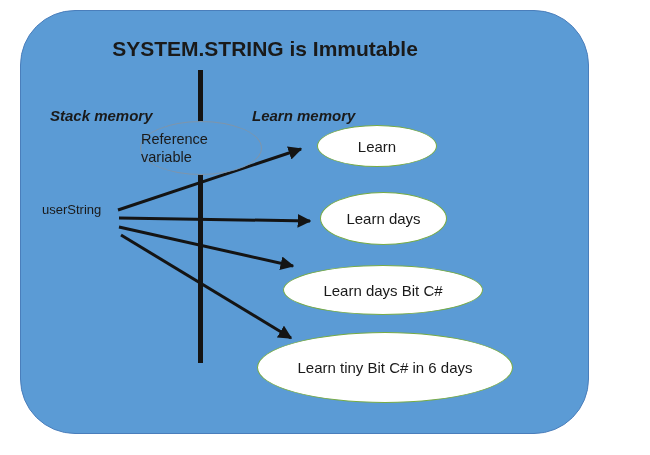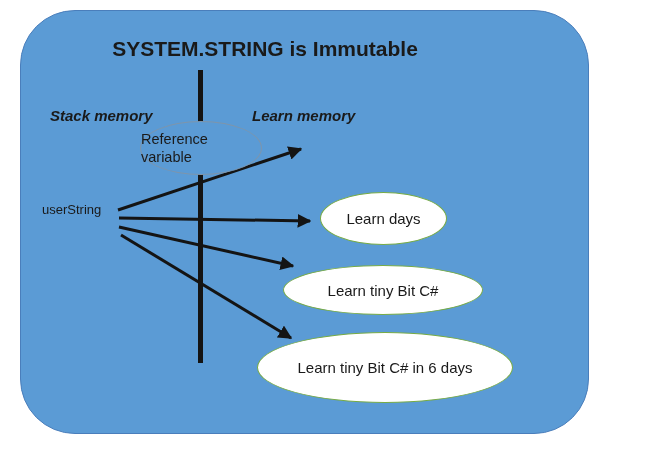--- a/index.html
+++ b/index.html
@@ -127,26 +127,29 @@
 
   <div class="region-label label-heap">Learn memory</div>
 
   <div class="ref-ellipse">
     <span>Reference</span>
     <span>variable</span>
   </div>
 
   <div class="var-label">userString</div>
 
+  <div class="heap-ellipse heap-1">
+    <span>Learn</span>
+  </div>
 
   <div class="heap-ellipse heap-2">
     <span>Learn days</span>
   </div>
 
   <div class="heap-ellipse heap-3">
-    <span>Learn tiny Bit C#</span>
+    <span>Learn days Bit C#</span>
   </div>
 
   <div class="heap-ellipse heap-4">
     <span>Learn tiny Bit C# in 6 days</span>
   </div>
 
 </div>
 
 </body></html>

